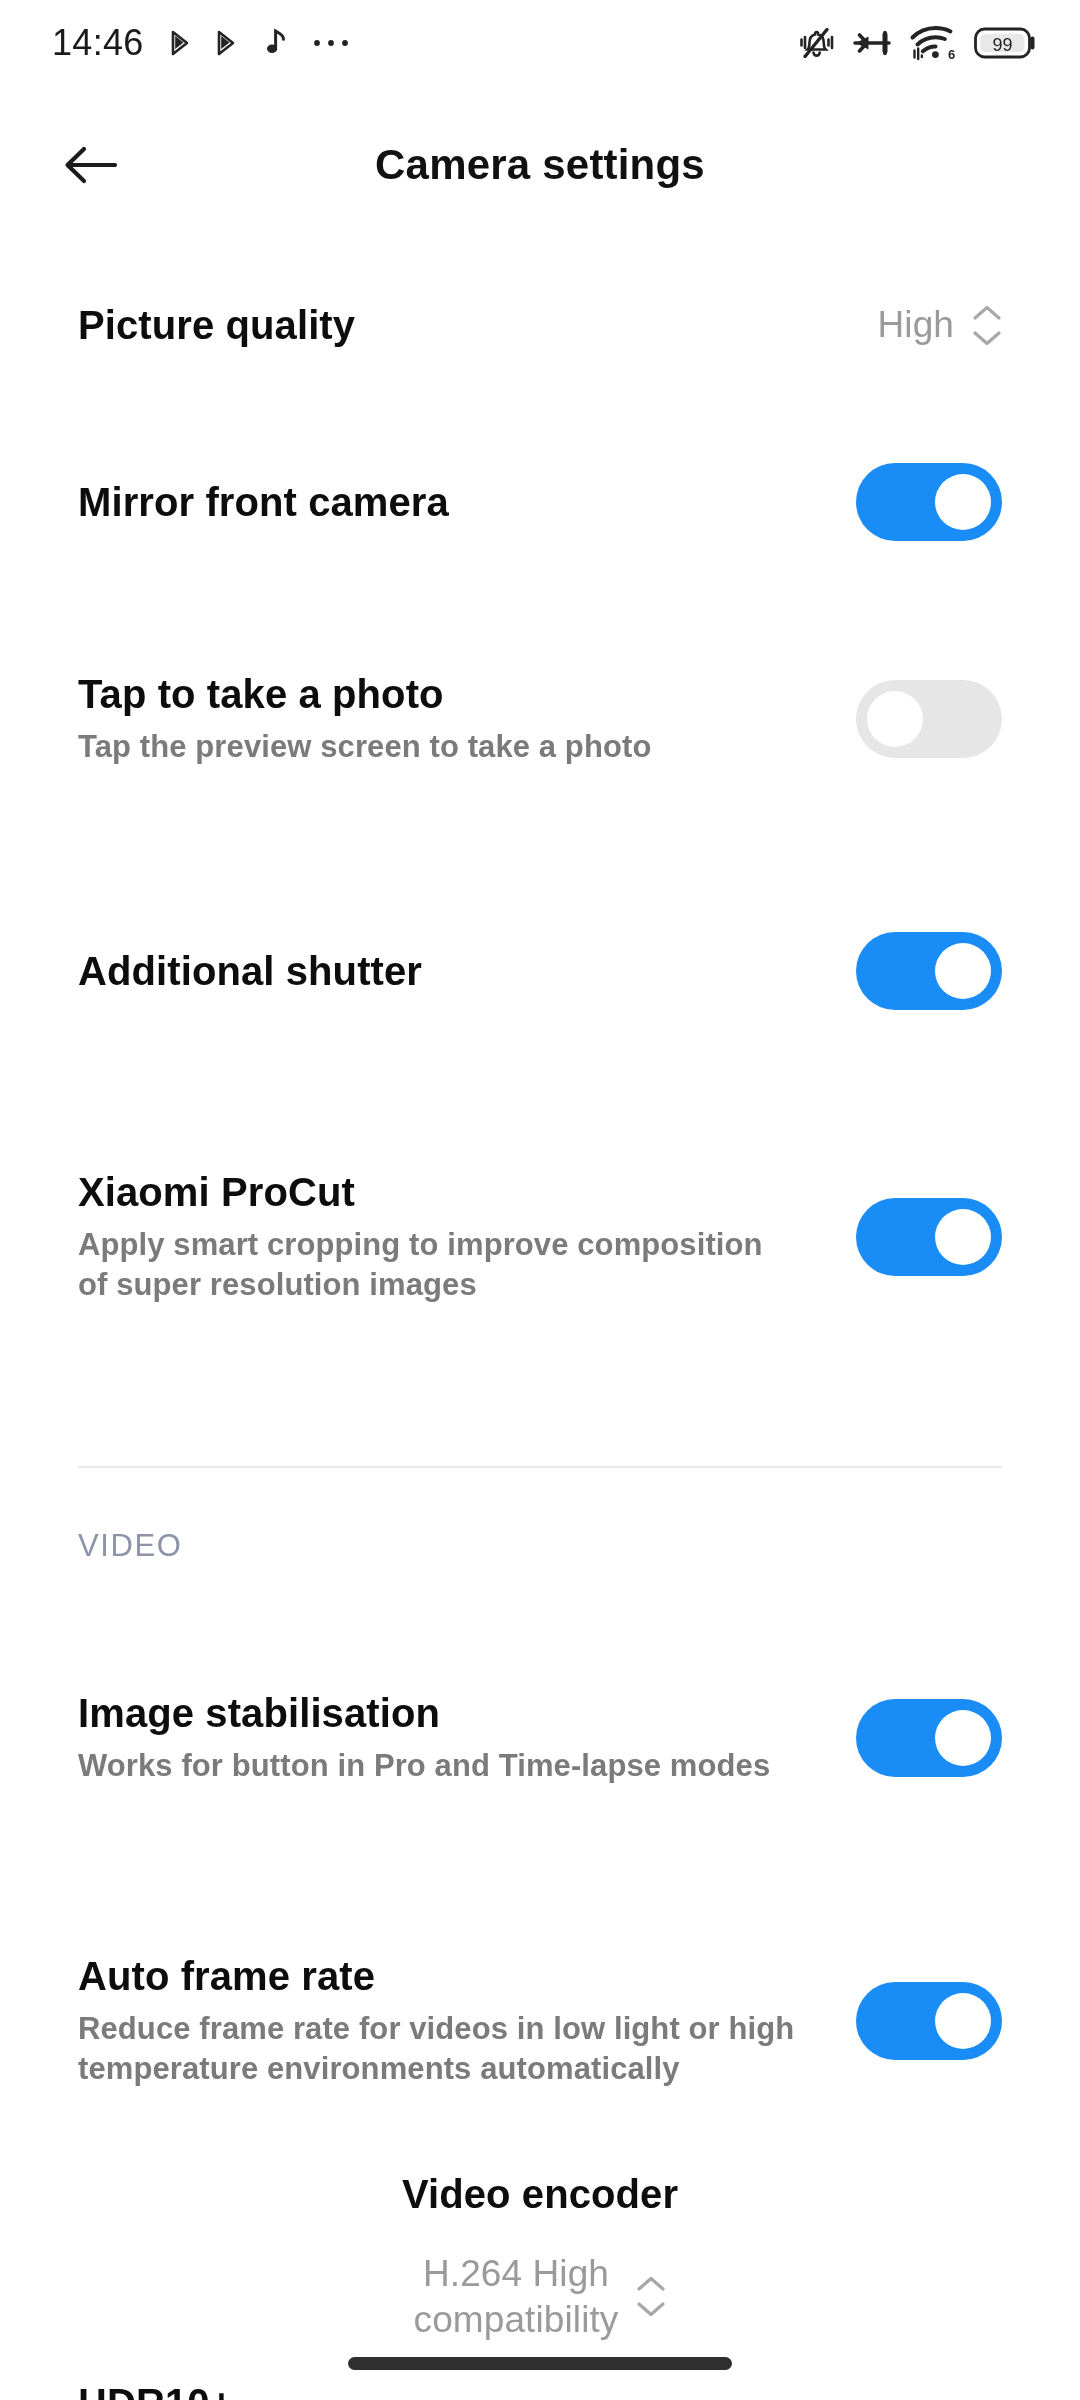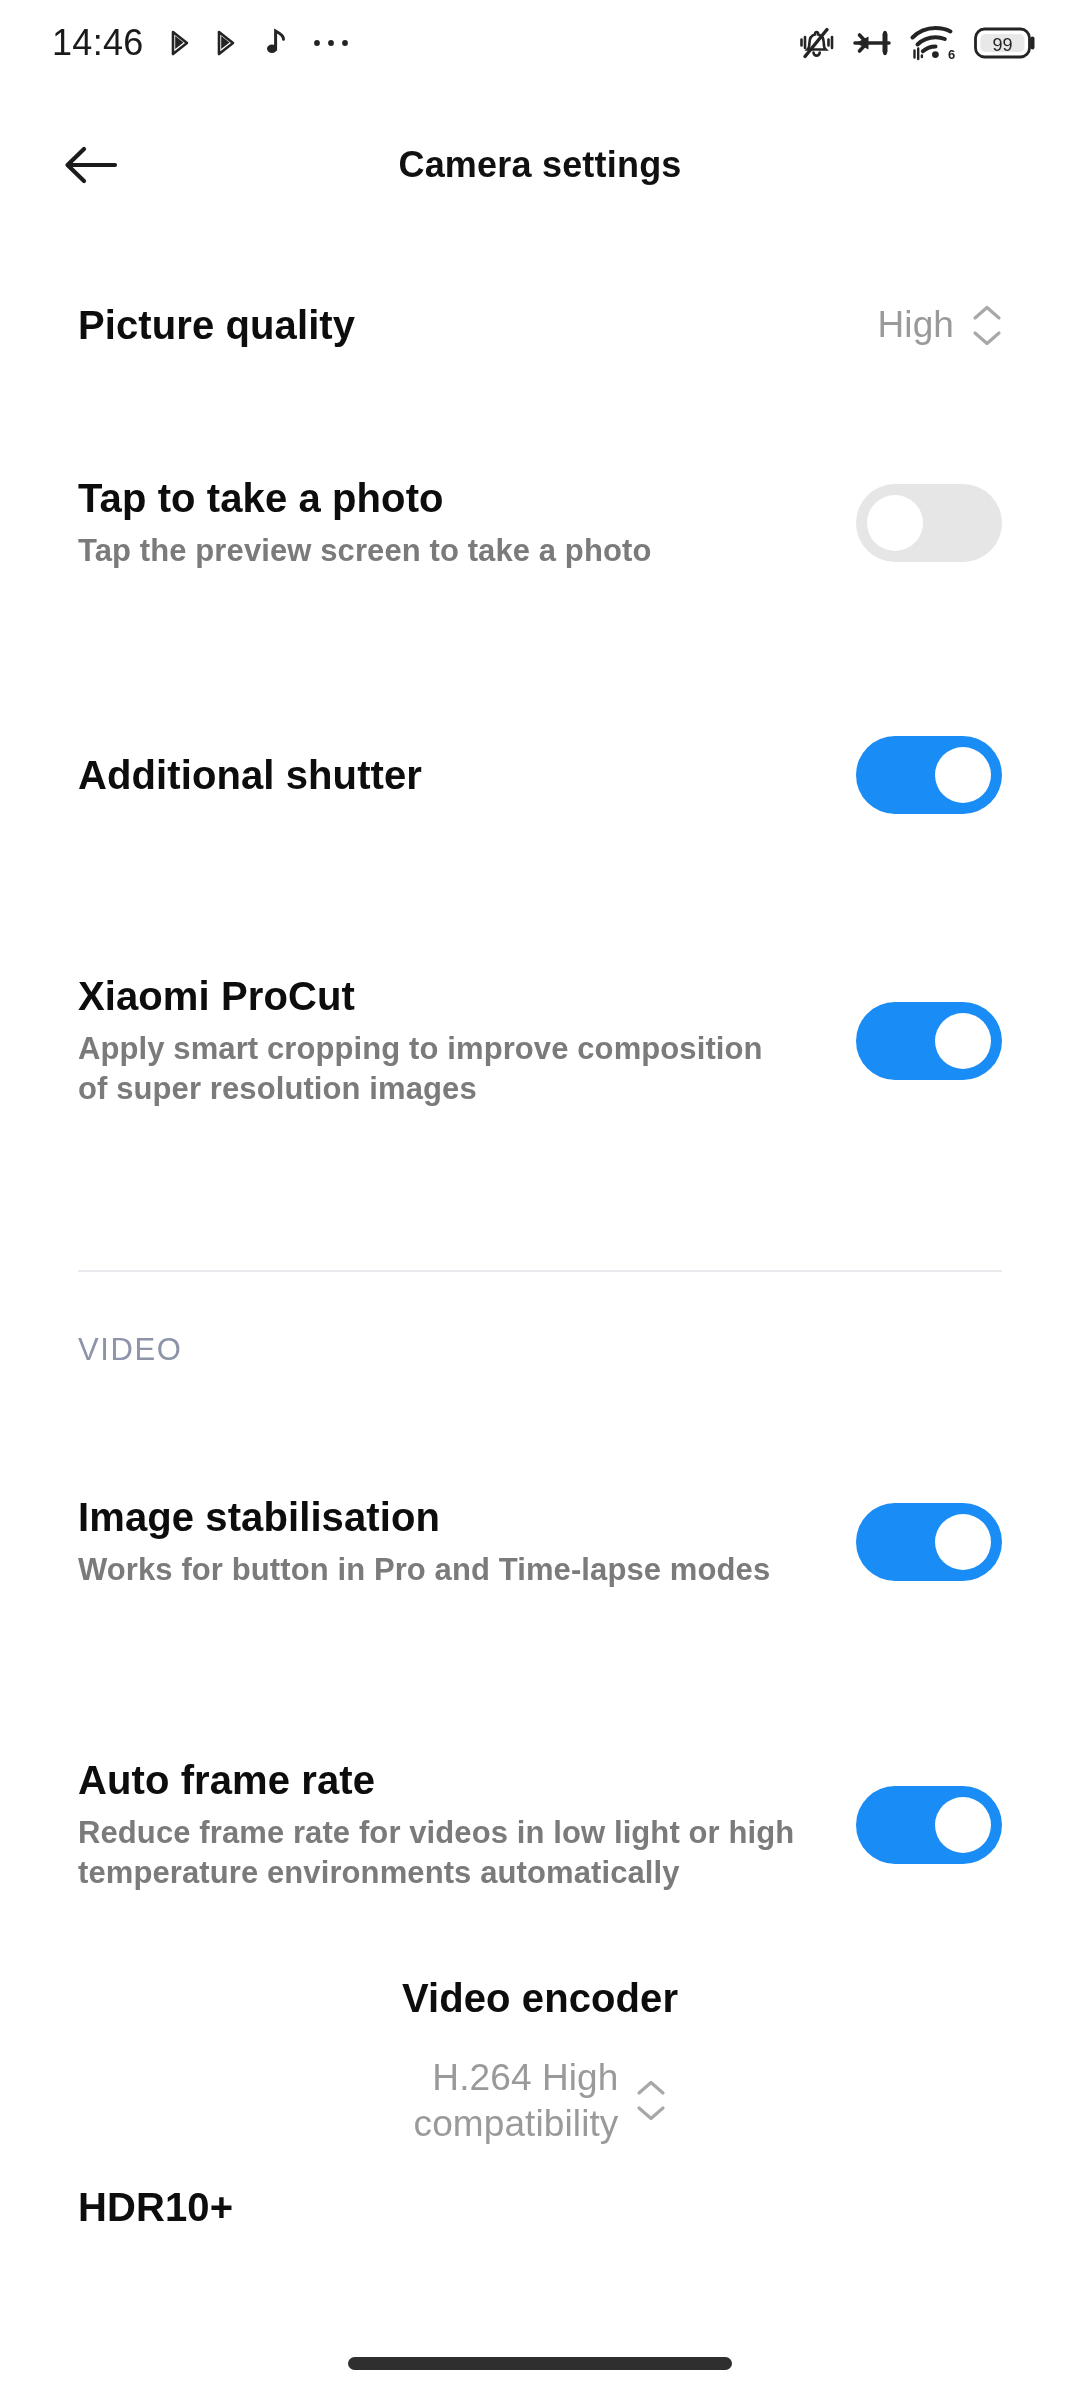--- a/index.html
+++ b/index.html
@@ -66,21 +66,21 @@
     transform: translateY(-50%);
     width: 66px; height: 66px;
     display: flex;
     align-items: center;
     justify-content: center;
     cursor: pointer;
   }
   .page-title {
     width: 1080px;
     text-align: center;
-    font-size: 36px;
+    font-size: 42px;
     font-weight: 700;
     color: #111111;
     letter-spacing: 0.2px;
   }
 
   
   .list {
     position: absolute;
     top: 246px;
     left: 0;
@@ -127,21 +127,21 @@
   .value-wrap {
     display: flex;
     align-items: center;
     gap: 18px;
     flex-shrink: 0;
   }
   .value-text {
     font-size: 37px;
     color: #9a9a9a;
     font-weight: 400;
-    text-align: right;
+    text-align: center;
     line-height: 1.25;
     letter-spacing: 0.1px;
     white-space: pre-line;
   }
   .stepper {
     display: flex;
     flex-direction: column;
     align-items: center;
     justify-content: center;
     gap: 9px;
@@ -289,20 +289,28 @@
           <svg width="30" height="17" viewBox="0 0 30 17">
             <path d="M3 14 L15 3.5 L27 14" fill="none" stroke="#a8a8a8" stroke-width="3.2" stroke-linecap="round" stroke-linejoin="round"></path>
           </svg>
           <svg width="30" height="17" viewBox="0 0 30 17">
             <path d="M3 3 L15 13.5 L27 3" fill="none" stroke="#a8a8a8" stroke-width="3.2" stroke-linecap="round" stroke-linejoin="round"></path>
           </svg>
         </div>
       </div>
     </div>
 
+    <div class="row row-h2">
+      <div class="row-texts">
+        <div class="row-title">Mirror front camera</div>
+      </div>
+      <div class="toggle on">
+        <div class="knob"></div>
+      </div>
+    </div>
 
     <div class="row row-h3">
       <div class="row-texts">
         <div class="row-title">Tap to take a photo</div>
         <div class="row-sub">Tap the preview screen to take a photo</div>
       </div>
       <div class="toggle off">
         <div class="knob"></div>
       </div>
     </div>

